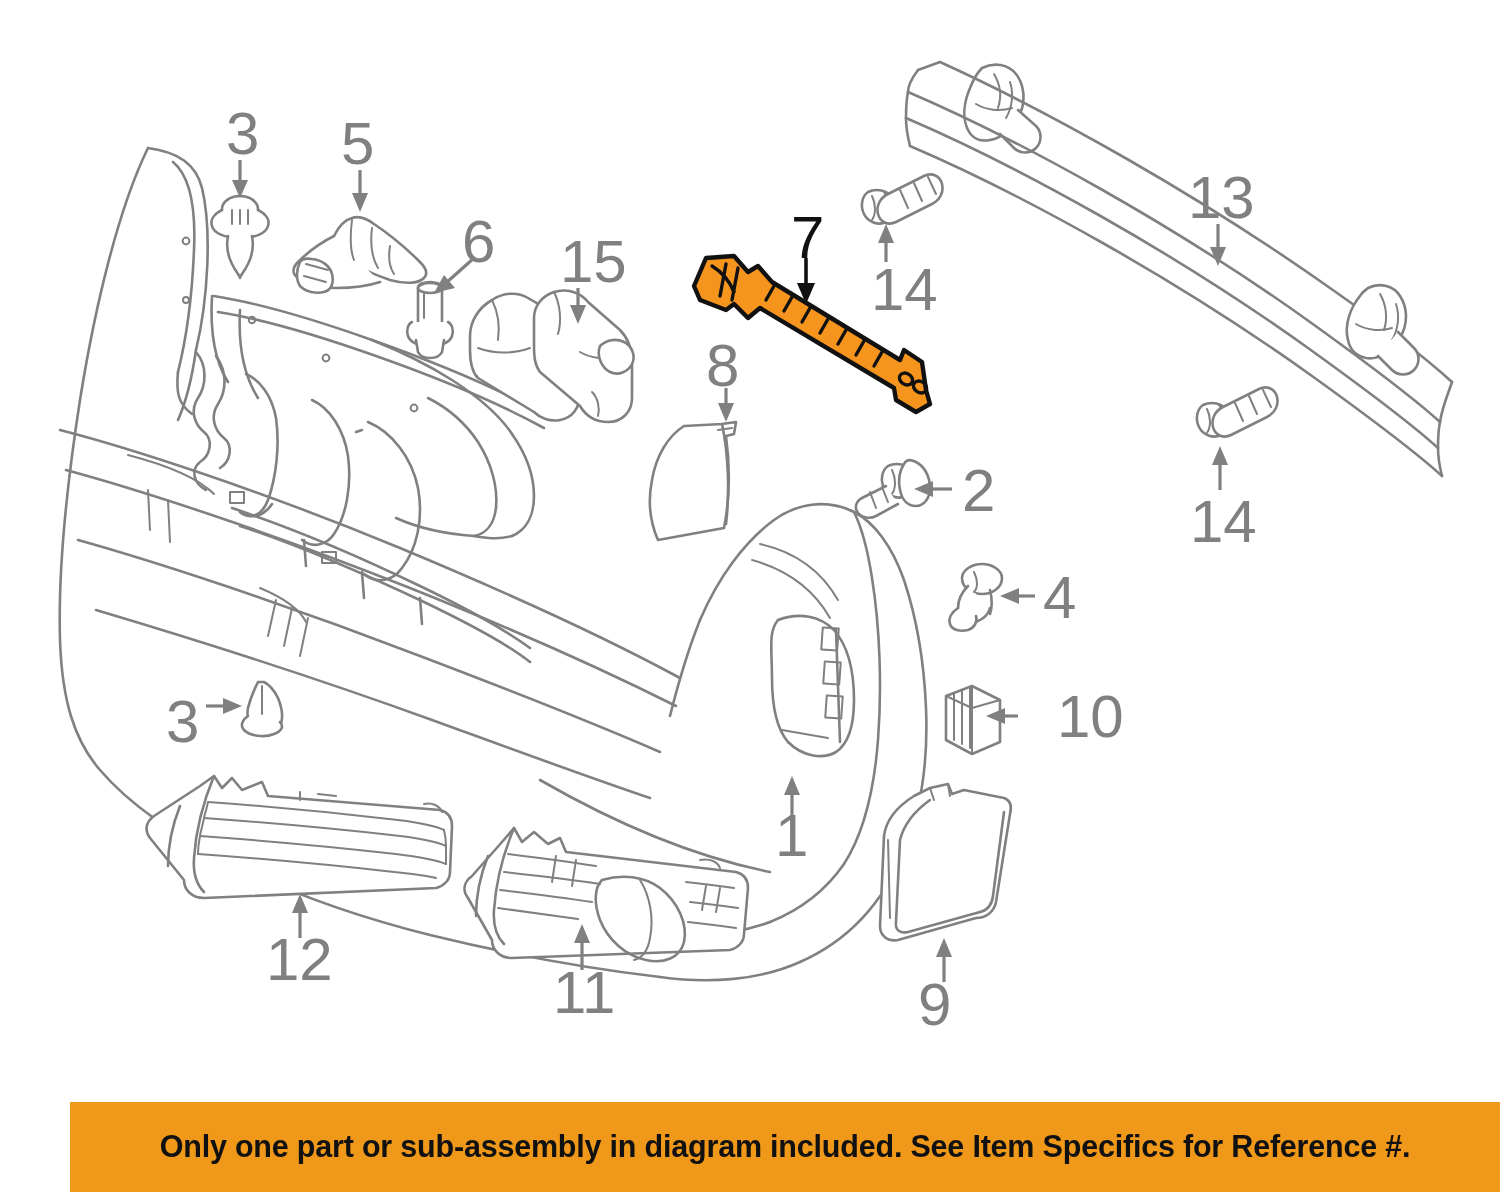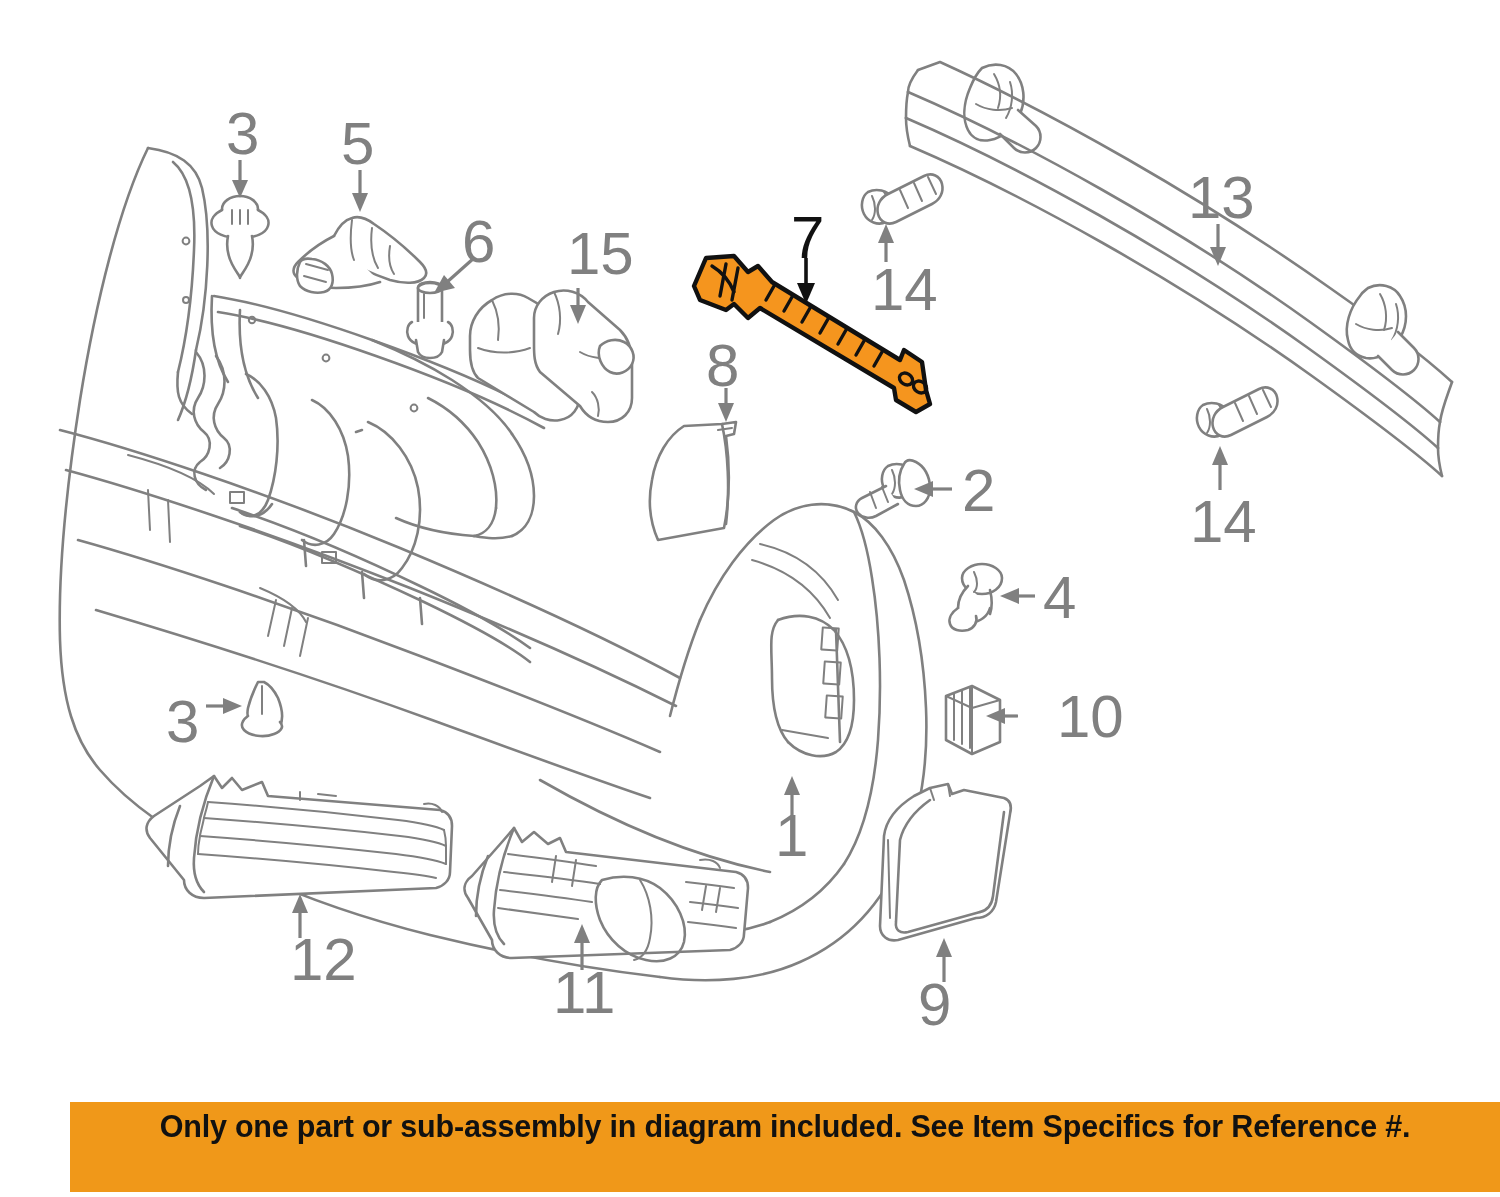--- a/index.html
+++ b/index.html
@@ -24,21 +24,21 @@
     user-select:none;
     white-space:nowrap;
   }
   .callout-num.hi{color:#111111;}
   #banner{
     position:absolute;
     left:70px;top:1102px;
     width:1430px;height:90px;
     background:#F09819;
     display:flex;flex-direction:column;
-    align-items:center;justify-content:flex-start;
+    align-items:center;justify-content:center;
     box-sizing:border-box;
     padding:4px 10px 6px 10px;
   }
   #banner .bline{
     font-family:"Liberation Sans", sans-serif;
     font-weight:bold;
     font-size:30.5px;
     color:#111111;
     line-height:1.33;
     letter-spacing:-0.2px;
@@ -477,32 +477,32 @@
     <g>
         <path class="arw" d="M944,982 L944,952"></path>
       <path class="arwh" d="M944,938 L936,957 L952,957 Z"></path>
       </g>
   </svg>
 
   <div id="callouts">
       <div class="callout-num" style="left: 226px; top: 104px;">3</div>
       <div class="callout-num" style="left: 341px; top: 114px;">5</div>
       <div class="callout-num" style="left: 462px; top: 212px;">6</div>
-      <div class="callout-num" style="left: 560px; top: 224px; margin-left: 7px;">15</div>
+      <div class="callout-num" style="left: 560px; top: 232px;">15</div>
       <div class="callout-num hi" style="left: 791px; top: 208px;">7</div>
       <div class="callout-num" style="left: 871px; top: 260px;">14</div>
       <div class="callout-num" style="left: 1188px; top: 168px;">13</div>
       <div class="callout-num" style="left: 1190px; top: 492px;">14</div>
       <div class="callout-num" style="left: 706px; top: 336px;">8</div>
       <div class="callout-num" style="left: 962px; top: 461px;">2</div>
       <div class="callout-num" style="left: 1043px; top: 568px;">4</div>
       <div class="callout-num" style="left: 1057px; top: 687px;">10</div>
       <div class="callout-num" style="left: 775px; top: 806px;">1</div>
       <div class="callout-num" style="left: 166px; top: 692px;">3</div>
-      <div class="callout-num" style="left: 290px; top: 930px;">12</div>
+      <div class="callout-num" style="left: 266px; top: 930px;">12</div>
       <div class="callout-num" style="left: 553px; top: 963px;">11</div>
       <div class="callout-num" style="left: 918px; top: 975px;">9</div>
     </div>
 
   <div id="banner" style="background: rgb(240, 152, 25);">
     <div class="bline" style="color: rgb(17, 17, 17);">Only one part or sub-assembly in diagram included. See Item Specifics for Reference #.</div>
   </div>
 
 </div>
 

